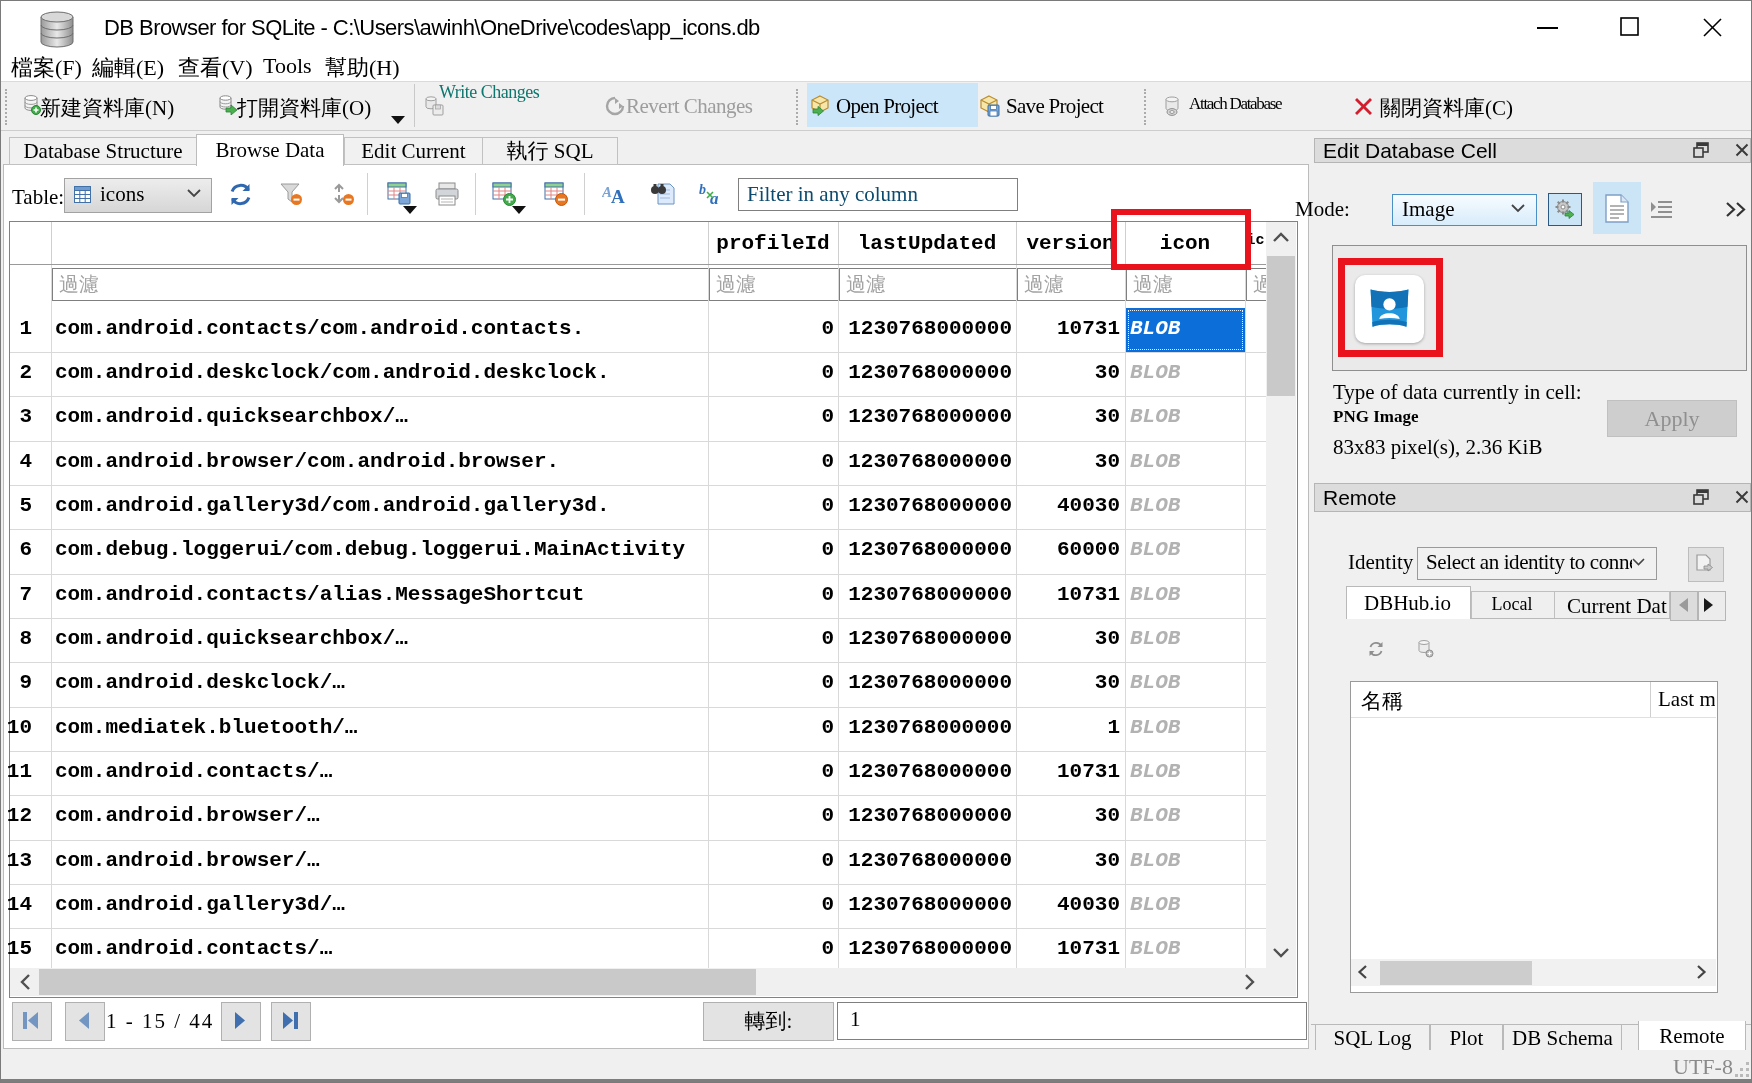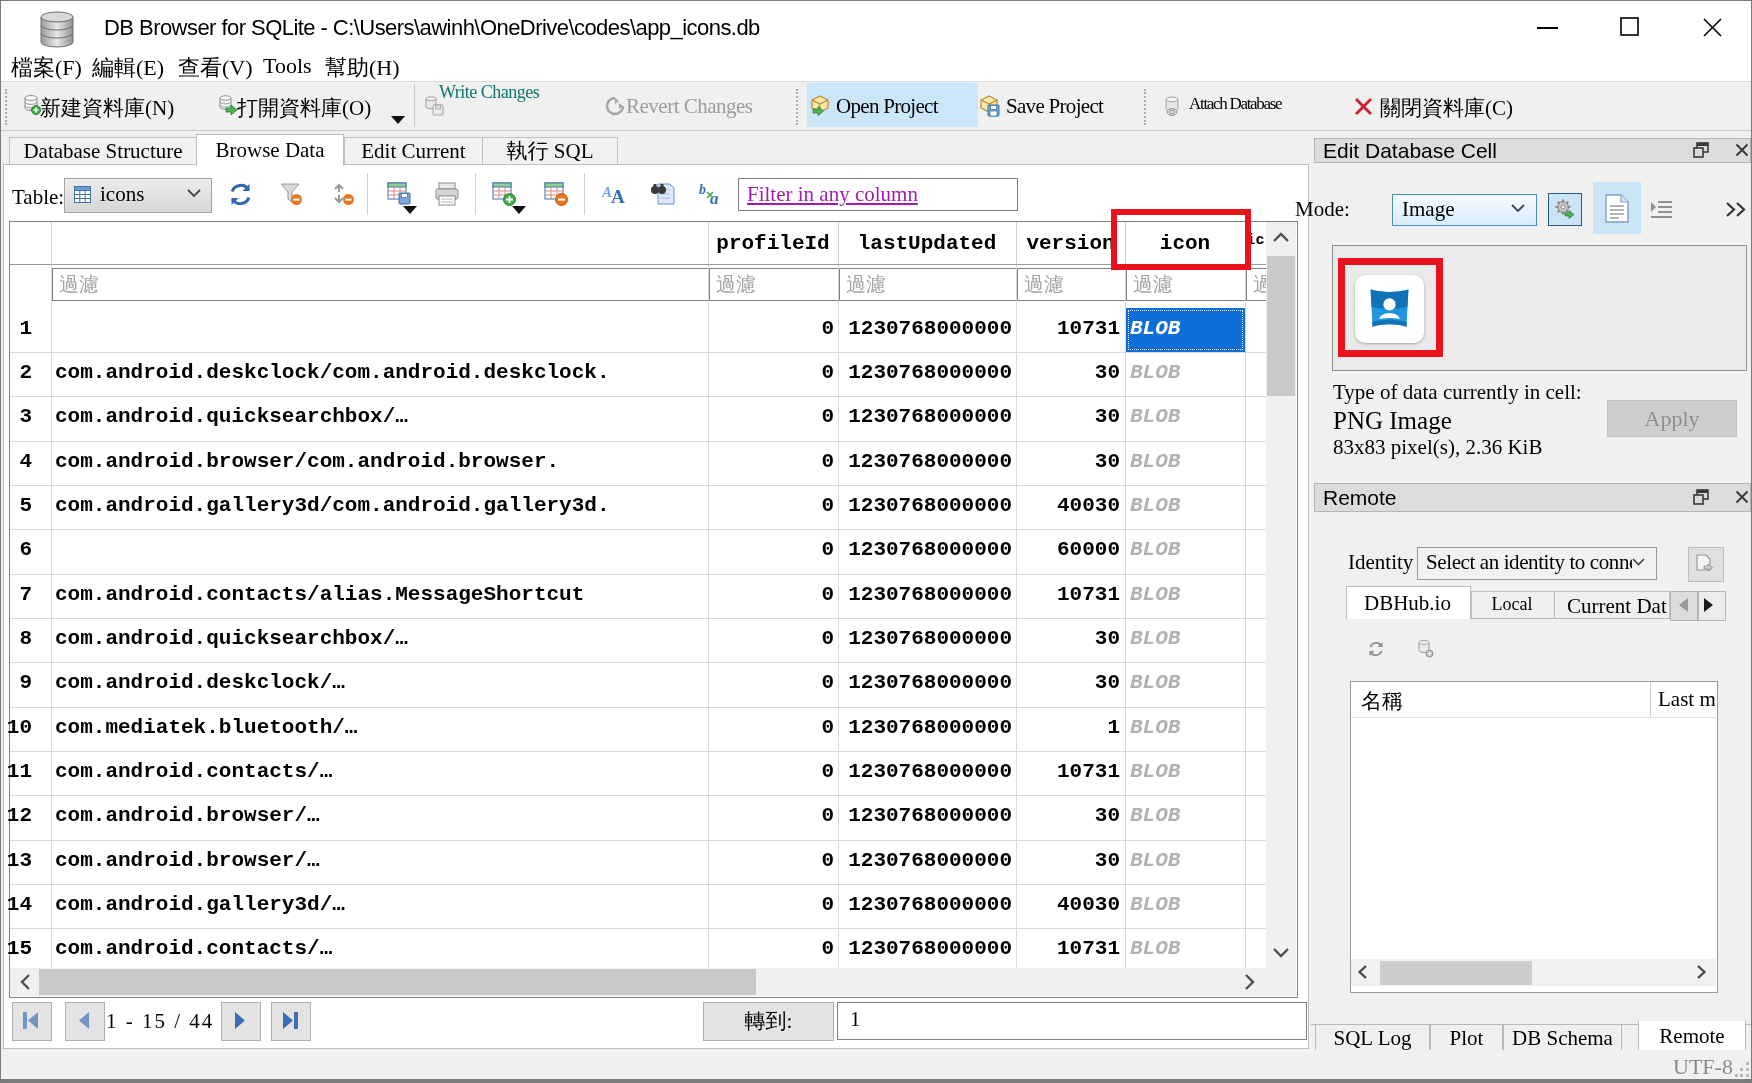--- a/index.html
+++ b/index.html
@@ -180,21 +180,21 @@
       <circle cx="12" cy="8" r="4" fill="#3a3a3a"></circle>
   <rect x="3.5" y="2" width="3" height="5" fill="#3a3a3a"></rect>
       <rect x="10.5" y="2" width="3" height="5" fill="#3a3a3a"></rect>
 </svg>
 <svg class="abs" style="left:698px;top:181px;" width="26" height="24" viewBox="0 0 26 24">
   <text x="0" y="12" font-family="Liberation Serif" font-size="14" font-style="italic" fill="#2f6fbc" font-weight="bold">b</text>
   <text x="11" y="22" font-family="Liberation Serif" font-size="17" font-style="italic" fill="#2f6fbc" font-weight="bold">a</text>
   <path d="M8 16 l6 -6 m-6 0 l6 6" stroke="#3fae49" stroke-width="1.6"></path>
 </svg>
 <div class="abs" style="left:737px;top:177px;width:278px;height:31px;border:1px solid #7f7f7f;background:#fff;"></div>
-<div class="abs ser" style="left:746px;top:181px;font-size:21px;color:#a21caf;text-decoration:underline;">Filter in any column</div>
+<div class="abs ser" style="left:746px;top:181px;font-size:21px;color:#0c4a6e;">Filter in any column</div>
 
 <div class="abs" style="left:8px;top:220px;width:1287px;height:775px;border:1px solid #828282;background:#fff;"></div>
 <div class="abs" style="left:9px;top:221px;width:1256px;height:42px;background:#fff;border-bottom:1px solid #9a9a9a;"></div>
 <div class="abs" style="left:50px;top:221px;width:1px;height:42px;background:#cfcfcf;"></div>
 <div class="abs" style="left:707px;top:221px;width:1px;height:42px;background:#cfcfcf;"></div>
 <div class="abs" style="left:837px;top:221px;width:1px;height:42px;background:#cfcfcf;"></div>
 <div class="abs" style="left:1015px;top:221px;width:1px;height:42px;background:#cfcfcf;"></div>
 <div class="abs" style="left:1124px;top:221px;width:1px;height:42px;background:#cfcfcf;"></div>
 <div class="abs" style="left:1244px;top:221px;width:1px;height:42px;background:#cfcfcf;"></div>
 <div class="abs mon" style="left:707px;top:231px;width:130px;font-size:21px;text-align:center;overflow:hidden;white-space:nowrap;">profileId</div>
@@ -204,20 +204,21 @@
 <div class="abs mon" style="left:1244px;top:231px;width:21px;font-size:15px;text-align:center;overflow:hidden;white-space:nowrap;">ic</div>
 <div class="abs" style="left:9px;top:264px;width:1256px;height:42px;background:#fff;"></div>
 <div class="abs ser" style="left:51px;top:267px;width:653px;height:31px;border:1px solid #7f7f7f;background:#fff;font-size:20px;color:#a3a3a3;line-height:31px;padding-left:6px;overflow:hidden;">過濾</div>
 <div class="abs ser" style="left:708px;top:267px;width:126px;height:31px;border:1px solid #7f7f7f;background:#fff;font-size:20px;color:#a3a3a3;line-height:31px;padding-left:6px;overflow:hidden;">過濾</div>
 <div class="abs ser" style="left:838px;top:267px;width:174px;height:31px;border:1px solid #7f7f7f;background:#fff;font-size:20px;color:#a3a3a3;line-height:31px;padding-left:6px;overflow:hidden;">過濾</div>
 <div class="abs ser" style="left:1016px;top:267px;width:105px;height:31px;border:1px solid #7f7f7f;background:#fff;font-size:20px;color:#a3a3a3;line-height:31px;padding-left:6px;overflow:hidden;">過濾</div>
 <div class="abs ser" style="left:1125px;top:267px;width:116px;height:31px;border:1px solid #7f7f7f;background:#fff;font-size:20px;color:#a3a3a3;line-height:31px;padding-left:6px;overflow:hidden;">過濾</div>
 <div class="abs ser" style="left:1245px;top:267px;width:18px;height:31px;border:1px solid #7f7f7f;background:#fff;font-size:20px;color:#a3a3a3;line-height:31px;padding-left:6px;overflow:hidden;">過濾</div>
 <div class="abs" style="left:9px;top:351px;width:1256px;height:1px;background:#d9d9d9;"></div>
 <div class="abs mon" style="left:4px;top:316px;width:27px;font-size:21px;text-align:right;">1</div>
+<div class="abs mon" style="left:54px;top:316px;font-size:21px;white-space:nowrap;">com.android.contacts/com.android.contacts.</div>
 <div class="abs mon" style="left:707px;top:316px;width:126px;font-size:21px;text-align:right;">0</div>
 <div class="abs mon" style="left:837px;top:316px;width:174px;font-size:21px;text-align:right;">1230768000000</div>
 <div class="abs mon" style="left:1015px;top:316px;width:104px;font-size:21px;text-align:right;">10731</div>
 <div class="abs" style="left:1125px;top:307px;width:119px;height:44px;background:#0c6ed9;outline:1px dotted #f0f0f0;outline-offset:-3px;"></div>
 <div class="abs mon" style="left:1129px;top:316px;font-size:21px;font-style:italic;color:#fff;">BLOB</div>
 <div class="abs" style="left:9px;top:395px;width:1256px;height:1px;background:#d9d9d9;"></div>
 <div class="abs mon" style="left:4px;top:360px;width:27px;font-size:21px;text-align:right;">2</div>
 <div class="abs mon" style="left:54px;top:360px;font-size:21px;white-space:nowrap;">com.android.deskclock/com.android.deskclock.</div>
 <div class="abs mon" style="left:707px;top:360px;width:126px;font-size:21px;text-align:right;">0</div>
 <div class="abs mon" style="left:837px;top:360px;width:174px;font-size:21px;text-align:right;">1230768000000</div>
@@ -239,20 +240,21 @@
 <div class="abs mon" style="left:1129px;top:449px;font-size:21px;font-style:italic;color:#b2b2b2;">BLOB</div>
 <div class="abs" style="left:9px;top:528px;width:1256px;height:1px;background:#d9d9d9;"></div>
 <div class="abs mon" style="left:4px;top:493px;width:27px;font-size:21px;text-align:right;">5</div>
 <div class="abs mon" style="left:54px;top:493px;font-size:21px;white-space:nowrap;">com.android.gallery3d/com.android.gallery3d.</div>
 <div class="abs mon" style="left:707px;top:493px;width:126px;font-size:21px;text-align:right;">0</div>
 <div class="abs mon" style="left:837px;top:493px;width:174px;font-size:21px;text-align:right;">1230768000000</div>
 <div class="abs mon" style="left:1015px;top:493px;width:104px;font-size:21px;text-align:right;">40030</div>
 <div class="abs mon" style="left:1129px;top:493px;font-size:21px;font-style:italic;color:#b2b2b2;">BLOB</div>
 <div class="abs" style="left:9px;top:573px;width:1256px;height:1px;background:#d9d9d9;"></div>
 <div class="abs mon" style="left:4px;top:537px;width:27px;font-size:21px;text-align:right;">6</div>
+<div class="abs mon" style="left:54px;top:537px;font-size:21px;white-space:nowrap;">com.debug.loggerui/com.debug.loggerui.MainActivity</div>
 <div class="abs mon" style="left:707px;top:537px;width:126px;font-size:21px;text-align:right;">0</div>
 <div class="abs mon" style="left:837px;top:537px;width:174px;font-size:21px;text-align:right;">1230768000000</div>
 <div class="abs mon" style="left:1015px;top:537px;width:104px;font-size:21px;text-align:right;">60000</div>
 <div class="abs mon" style="left:1129px;top:537px;font-size:21px;font-style:italic;color:#b2b2b2;">BLOB</div>
 <div class="abs" style="left:9px;top:617px;width:1256px;height:1px;background:#d9d9d9;"></div>
 <div class="abs mon" style="left:4px;top:582px;width:27px;font-size:21px;text-align:right;">7</div>
 <div class="abs mon" style="left:54px;top:582px;font-size:21px;white-space:nowrap;">com.android.contacts/alias.MessageShortcut</div>
 <div class="abs mon" style="left:707px;top:582px;width:126px;font-size:21px;text-align:right;">0</div>
 <div class="abs mon" style="left:837px;top:582px;width:174px;font-size:21px;text-align:right;">1230768000000</div>
 <div class="abs mon" style="left:1015px;top:582px;width:104px;font-size:21px;text-align:right;">10731</div>
@@ -408,21 +410,21 @@
 <svg class="abs" style="left:1366px;top:285px;" width="45" height="47" viewBox="0 0 44 46">
   <path d="M3.5 3.5 C13.5 6.5 30.5 6.5 40.5 3.5 L38.6 39.8 C28 36.8 16 36.8 5.4 39.8 Z" fill="#2196dc"></path>
   <path d="M3.5 3.5 C13.5 6.5 30.5 6.5 40.5 3.5 L39.6 20.2 C28 23 16 23 4.4 20.2 Z" fill="#1272b8"></path>
   <path d="M5.4 39.8 C16 36.8 28 36.8 38.6 39.8 L38.9 35.2 C28 32.2 16 32.2 5.1 35.2 Z" fill="#1272b8"></path>
   <circle cx="22" cy="18" r="6" fill="#fff"></circle>
   <path d="M12 32.4 C12.8 24.6 31.2 24.6 32 32.4 C25.4 30.9 18.6 30.9 12 32.4 Z" fill="#fff"></path>
 </svg>
 <div class="abs" style="left:1337px;top:257px;width:91px;height:85px;border:7px solid #e8131c;"></div>
 
 <div class="abs ser" style="left:1332px;top:379px;font-size:21px;">Type of data currently in cell:</div>
-<div class="abs ser" style="left:1332px;top:406px;font-size:25px;">PNG Image</div>
+<div class="abs ser" style="left:1332px;top:406px;font-size:17px;font-weight:bold;">PNG Image</div>
 <div class="abs ser" style="left:1332px;top:434px;font-size:21px;">83x83 pixel(s), 2.36 KiB</div>
 <div class="abs ser" style="left:1606px;top:399px;width:128px;height:35px;background:#cecece;border:1px solid #c0c0c0;color:#8f8f8f;font-size:22px;text-align:center;line-height:35px;">Apply</div>
 
 <div class="abs" style="left:1313px;top:482px;width:435px;height:27px;background:#dcdcdc;border:1px solid #b5b5b5;"></div>
 <div class="abs san" style="left:1322px;top:485px;font-size:21px;">Remote</div>
 <svg class="abs" style="left:1692px;top:488px;" width="16" height="16" viewBox="0 0 16 16">
       <rect x="4" y="1" width="11" height="9" fill="none" stroke="#3a3a3a" stroke-width="1.6"></rect>
       <rect x="4" y="1" width="11" height="3" fill="#3a3a3a"></rect>
       <rect x="1" y="6" width="9" height="9" fill="#dcdcdc" stroke="#3a3a3a" stroke-width="1.6"></rect>
     </svg>

